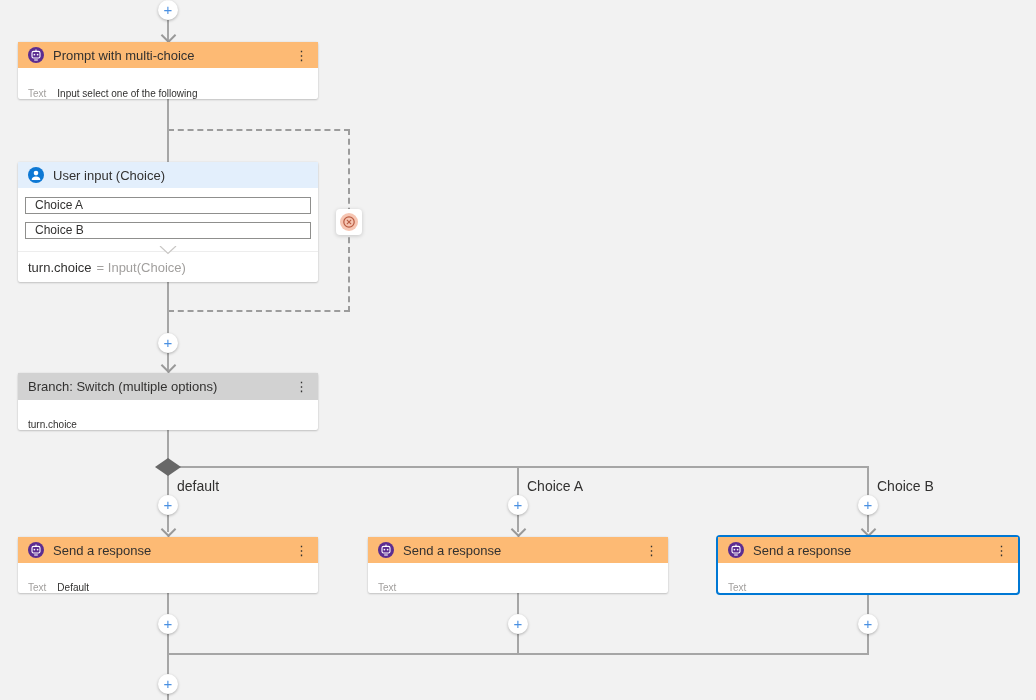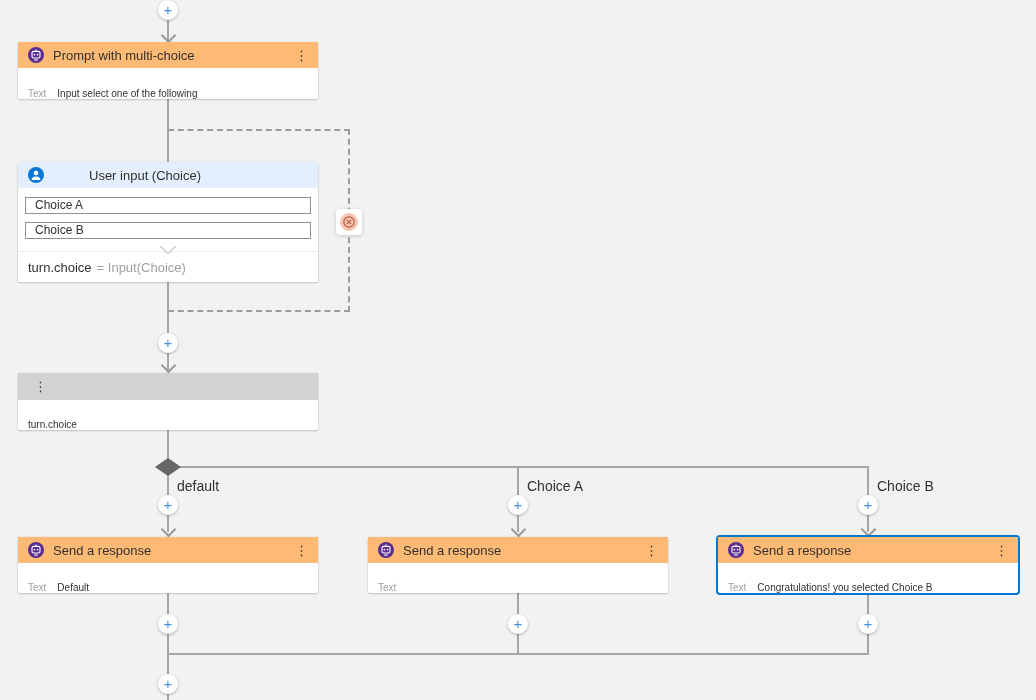--- a/index.html
+++ b/index.html
@@ -16,21 +16,21 @@
   
   .plus{position:absolute;width:20px;height:20px;border-radius:50%;background:#fff;
     box-shadow:0 1px 3px rgba(0,0,0,.28);color:#4a90e2;font-size:15px;line-height:19px;
     text-align:center;cursor:pointer;user-select:none;}
 
   
   .node{position:absolute;width:300px;background:#fff;box-shadow:0 1px 2px rgba(0,0,0,.18),0 0 2px rgba(0,0,0,.10);border-radius:2px;cursor:pointer;}
   .node.sel{box-shadow:0 0 0 2px #0078d4,0 1px 2px rgba(0,0,0,.18);}
   .hdr{height:26px;display:flex;align-items:center;padding:0 10px;box-sizing:border-box;}
   .hdr.lav{background:#fdba74;}
-  .hdr.blu{background:#e3effc;gap:36px;}
+  .hdr.blu{background:#e3effc;}
   .hdr.gry{background:#d2d2d2;height:27px;}
   .ico{width:16px;height:16px;border-radius:50%;margin-right:9px;flex:0 0 16px;display:flex;align-items:center;justify-content:center;}
   .ico.purple{background:#5c2d91;}
   .ico.blue{background:#0d78d4;}
   .ttl{font-size:13px;color:#323130;flex:1 1 auto;white-space:nowrap;overflow:hidden;}
   .kebab{font-size:13px;color:#323130;padding:0 0 0 6px;cursor:pointer;}
   .bdy{display:flex;align-items:flex-end;height:31px;padding:0 10px;font-size:10px;}
   .flbl{color:#a19f9d;margin-right:11px;}
   .fval{color:#323130;white-space:nowrap;overflow:hidden;}
 
@@ -144,20 +144,21 @@
       <svg class="notch" width="18" height="9" viewBox="0 0 18 9">
         <path d="M1,0 L9,7.5 L17,0" fill="#ffffff" stroke="#c8c6c4" stroke-width="1.2"></path>
       </svg>
       <span class="lhs">turn.choice</span>
       <span class="rhs">= Input(Choice)</span>
     </div>
   </div>
 
   <div class="node" style="left:18px;top:373px">
     <div class="hdr gry">
+      <span class="ttl">Branch: Switch (multiple options)</span>
       <span class="kebab">⋮</span>
     </div>
     <div class="bdy" style="height:30px">
       <span class="fval">turn.choice</span>
     </div>
   </div>
 
   <div class="node" style="left:18px;top:537px">
     <div class="hdr lav">
       <span class="ico purple">
@@ -206,17 +207,16 @@
           <circle cx="6.4" cy="7.6" r="0.85" fill="#fff"></circle>
           <circle cx="9.6" cy="7.6" r="0.85" fill="#fff"></circle>
           <line x1="6.2" y1="13" x2="9.8" y2="13" stroke="#fff" stroke-width="1.1"></line>
         </svg>
       </span>
       <span class="ttl">Send a response</span>
       <span class="kebab">⋮</span>
     </div>
     <div class="bdy" style="height:30px">
       <span class="flbl">Text</span>
-      <span class="fval">Congratulations! you selected Choice B</span>
     </div>
   </div>
 
 </div>
 
 </body></html>

